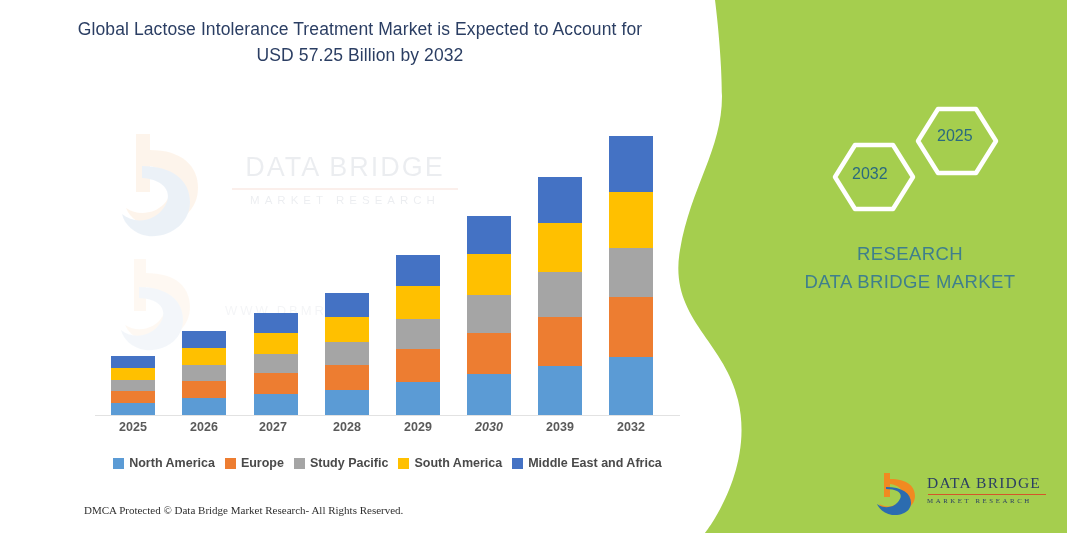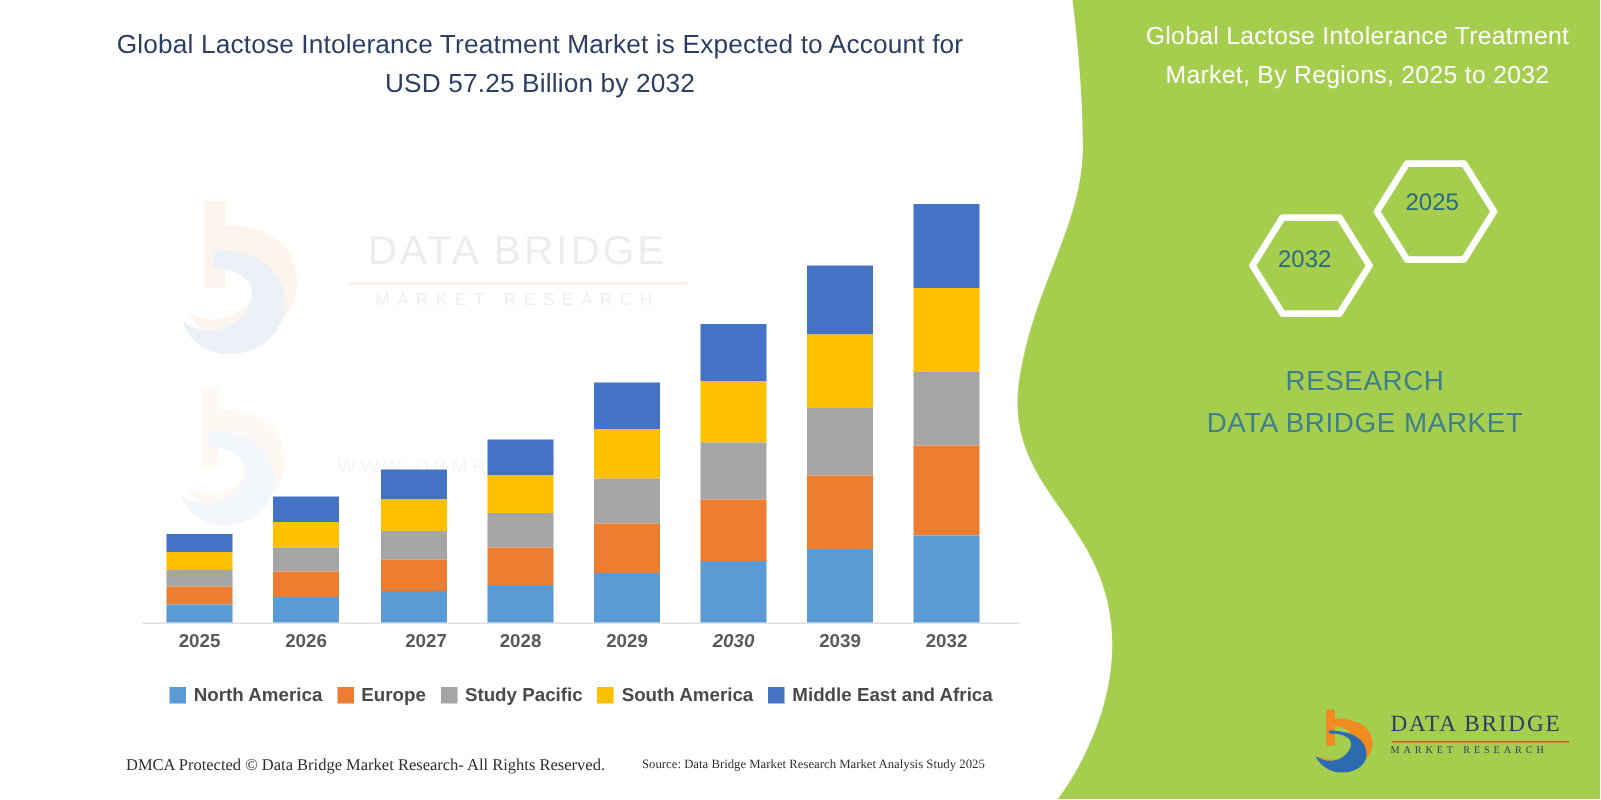--- a/index.html
+++ b/index.html
@@ -176,21 +176,21 @@
             <div class="seg" title="Asia Pacific 2032: 10.1" style="height: 49px; background: rgb(165, 165, 165);"></div>
             <div class="seg" title="Europe 2032: 12.3" style="height: 60px; background: rgb(237, 125, 49);"></div>
             <div class="seg" title="North America 2032: 11.9" style="height: 58px; background: rgb(91, 155, 213);"></div>
           </div>
         </div>
     </div>
 
     <div class="xaxis" id="xaxis">
         <div class="xlabel" style="left: 8px;">2025</div>
         <div class="xlabel" style="left: 79px;">2026</div>
-        <div class="xlabel" style="left: 159px;">2027</div>
+        <div class="xlabel" style="left: 148px;">2027</div>
         <div class="xlabel" style="left: 222px;">2028</div>
         <div class="xlabel" style="left: 293px;">2029</div>
         <div class="xlabel" style="left: 364px; font-style: italic;">2030</div>
         <div class="xlabel" style="left: 435px;">2039</div>
         <div class="xlabel" style="left: 506px;">2032</div>
       </div>
 
     <div class="legend" id="legend">
         <div class="legend-item">
           <span class="legend-swatch" style="background: rgb(91, 155, 213);"></span>
@@ -209,31 +209,29 @@
           <span class="legend-label">South America</span>
         </div>
         <div class="legend-item">
           <span class="legend-swatch" style="background: rgb(68, 114, 196);"></span>
           <span class="legend-label">Middle East and Africa</span>
         </div>
       </div>
 
     <div class="footer">
       <div class="footer-left">DMCA Protected © Data Bridge Market Research- All Rights Reserved.</div>
-      <div class="footer-right">Source: Data Bridge Market Research  Market Analysis Study 2025</div>
     </div>
   </div>
 
   <div class="green-panel">
     <svg class="green-svg" width="407" height="533" viewBox="0 0 407 533">
       <path d="M55 0 L407 0 L407 533 L45 533 C45 533 95 470 78 400 C64 340 8 318 20 250 C31 186 62 150 62 96 C62 52 55 0 55 0 Z" fill="#A5CE4E"></path>
     </svg>
 
     <div class="green-content">
-      <div class="panel-title">Global Lactose Intolerance Treatment Market, By Regions, 2025 to 2032</div>
 
       <div class="hex-wrap">
         <svg width="230" height="110" viewBox="0 0 230 110">
           <polygon points="128,4 166,4 186,36 166,68 128,68 108,36" fill="none" stroke="#ffffff" stroke-width="4.5" stroke-linejoin="round"></polygon>
           <polygon points="45,40 83,40 103,72 83,104 45,104 25,72" fill="none" stroke="#ffffff" stroke-width="4.5" stroke-linejoin="round"></polygon>
         </svg>
         <div class="hex-label hex-2025">2025</div>
         <div class="hex-label hex-2032">2032</div>
       </div>
 

